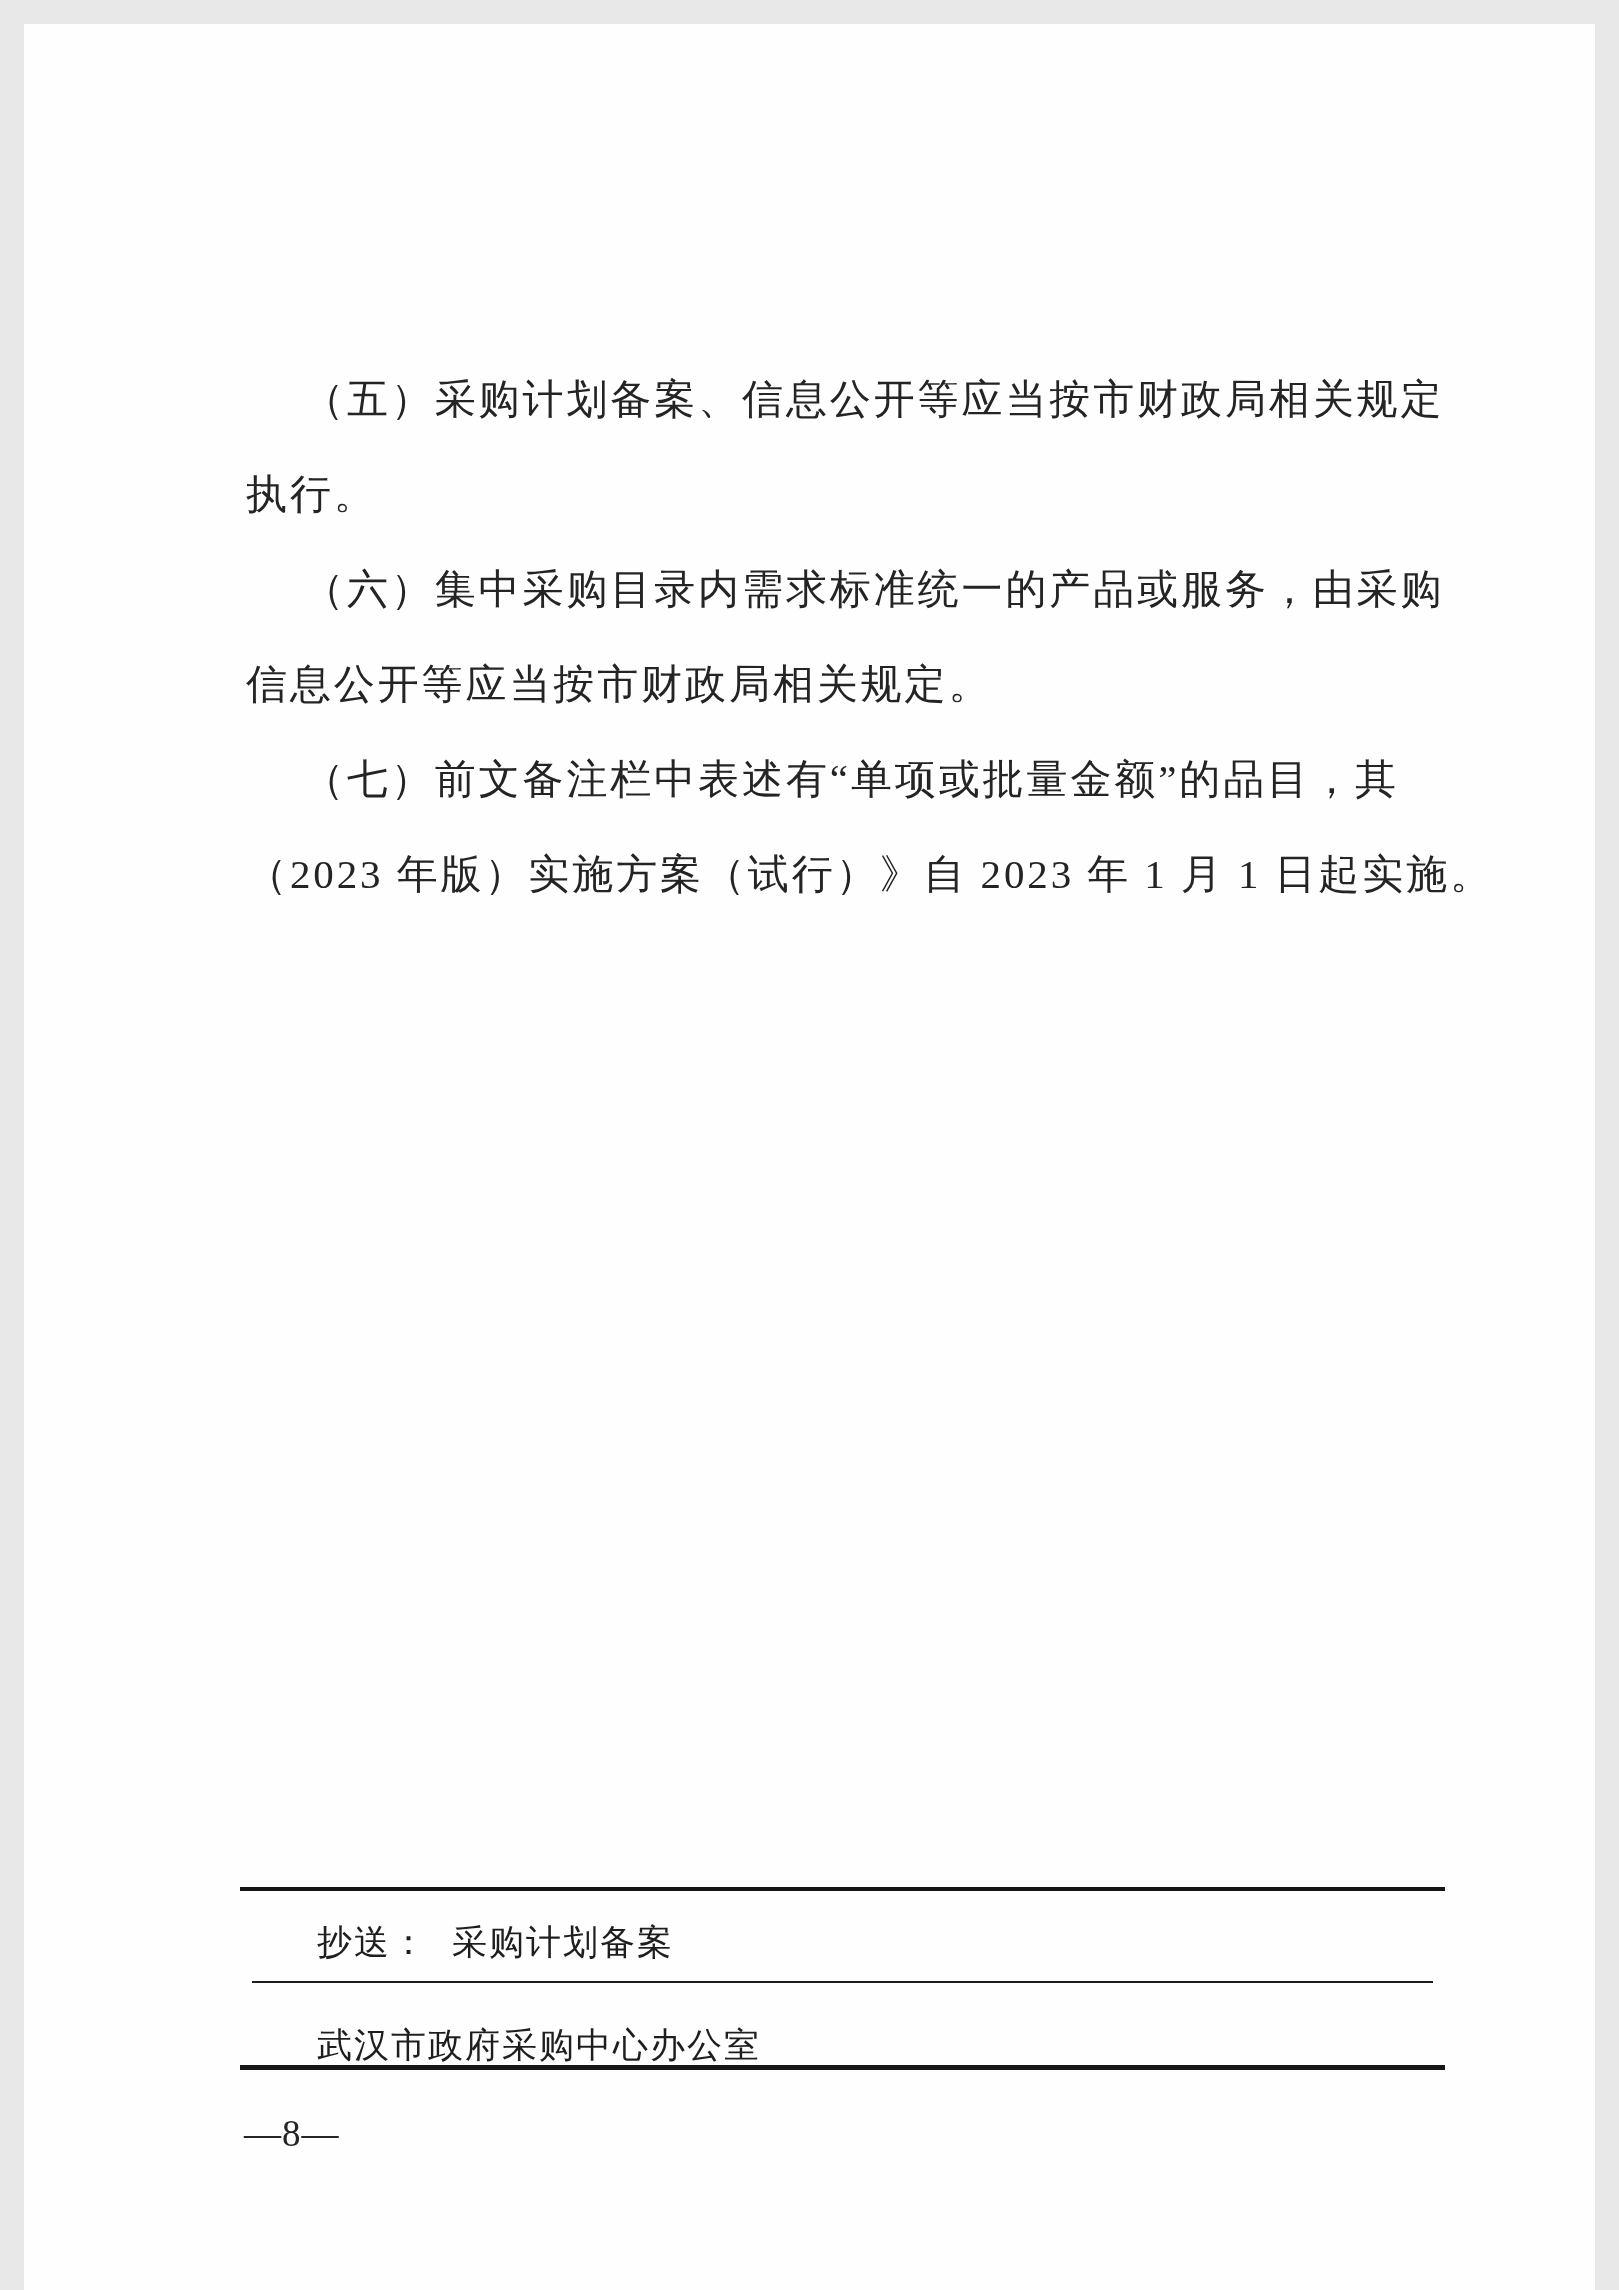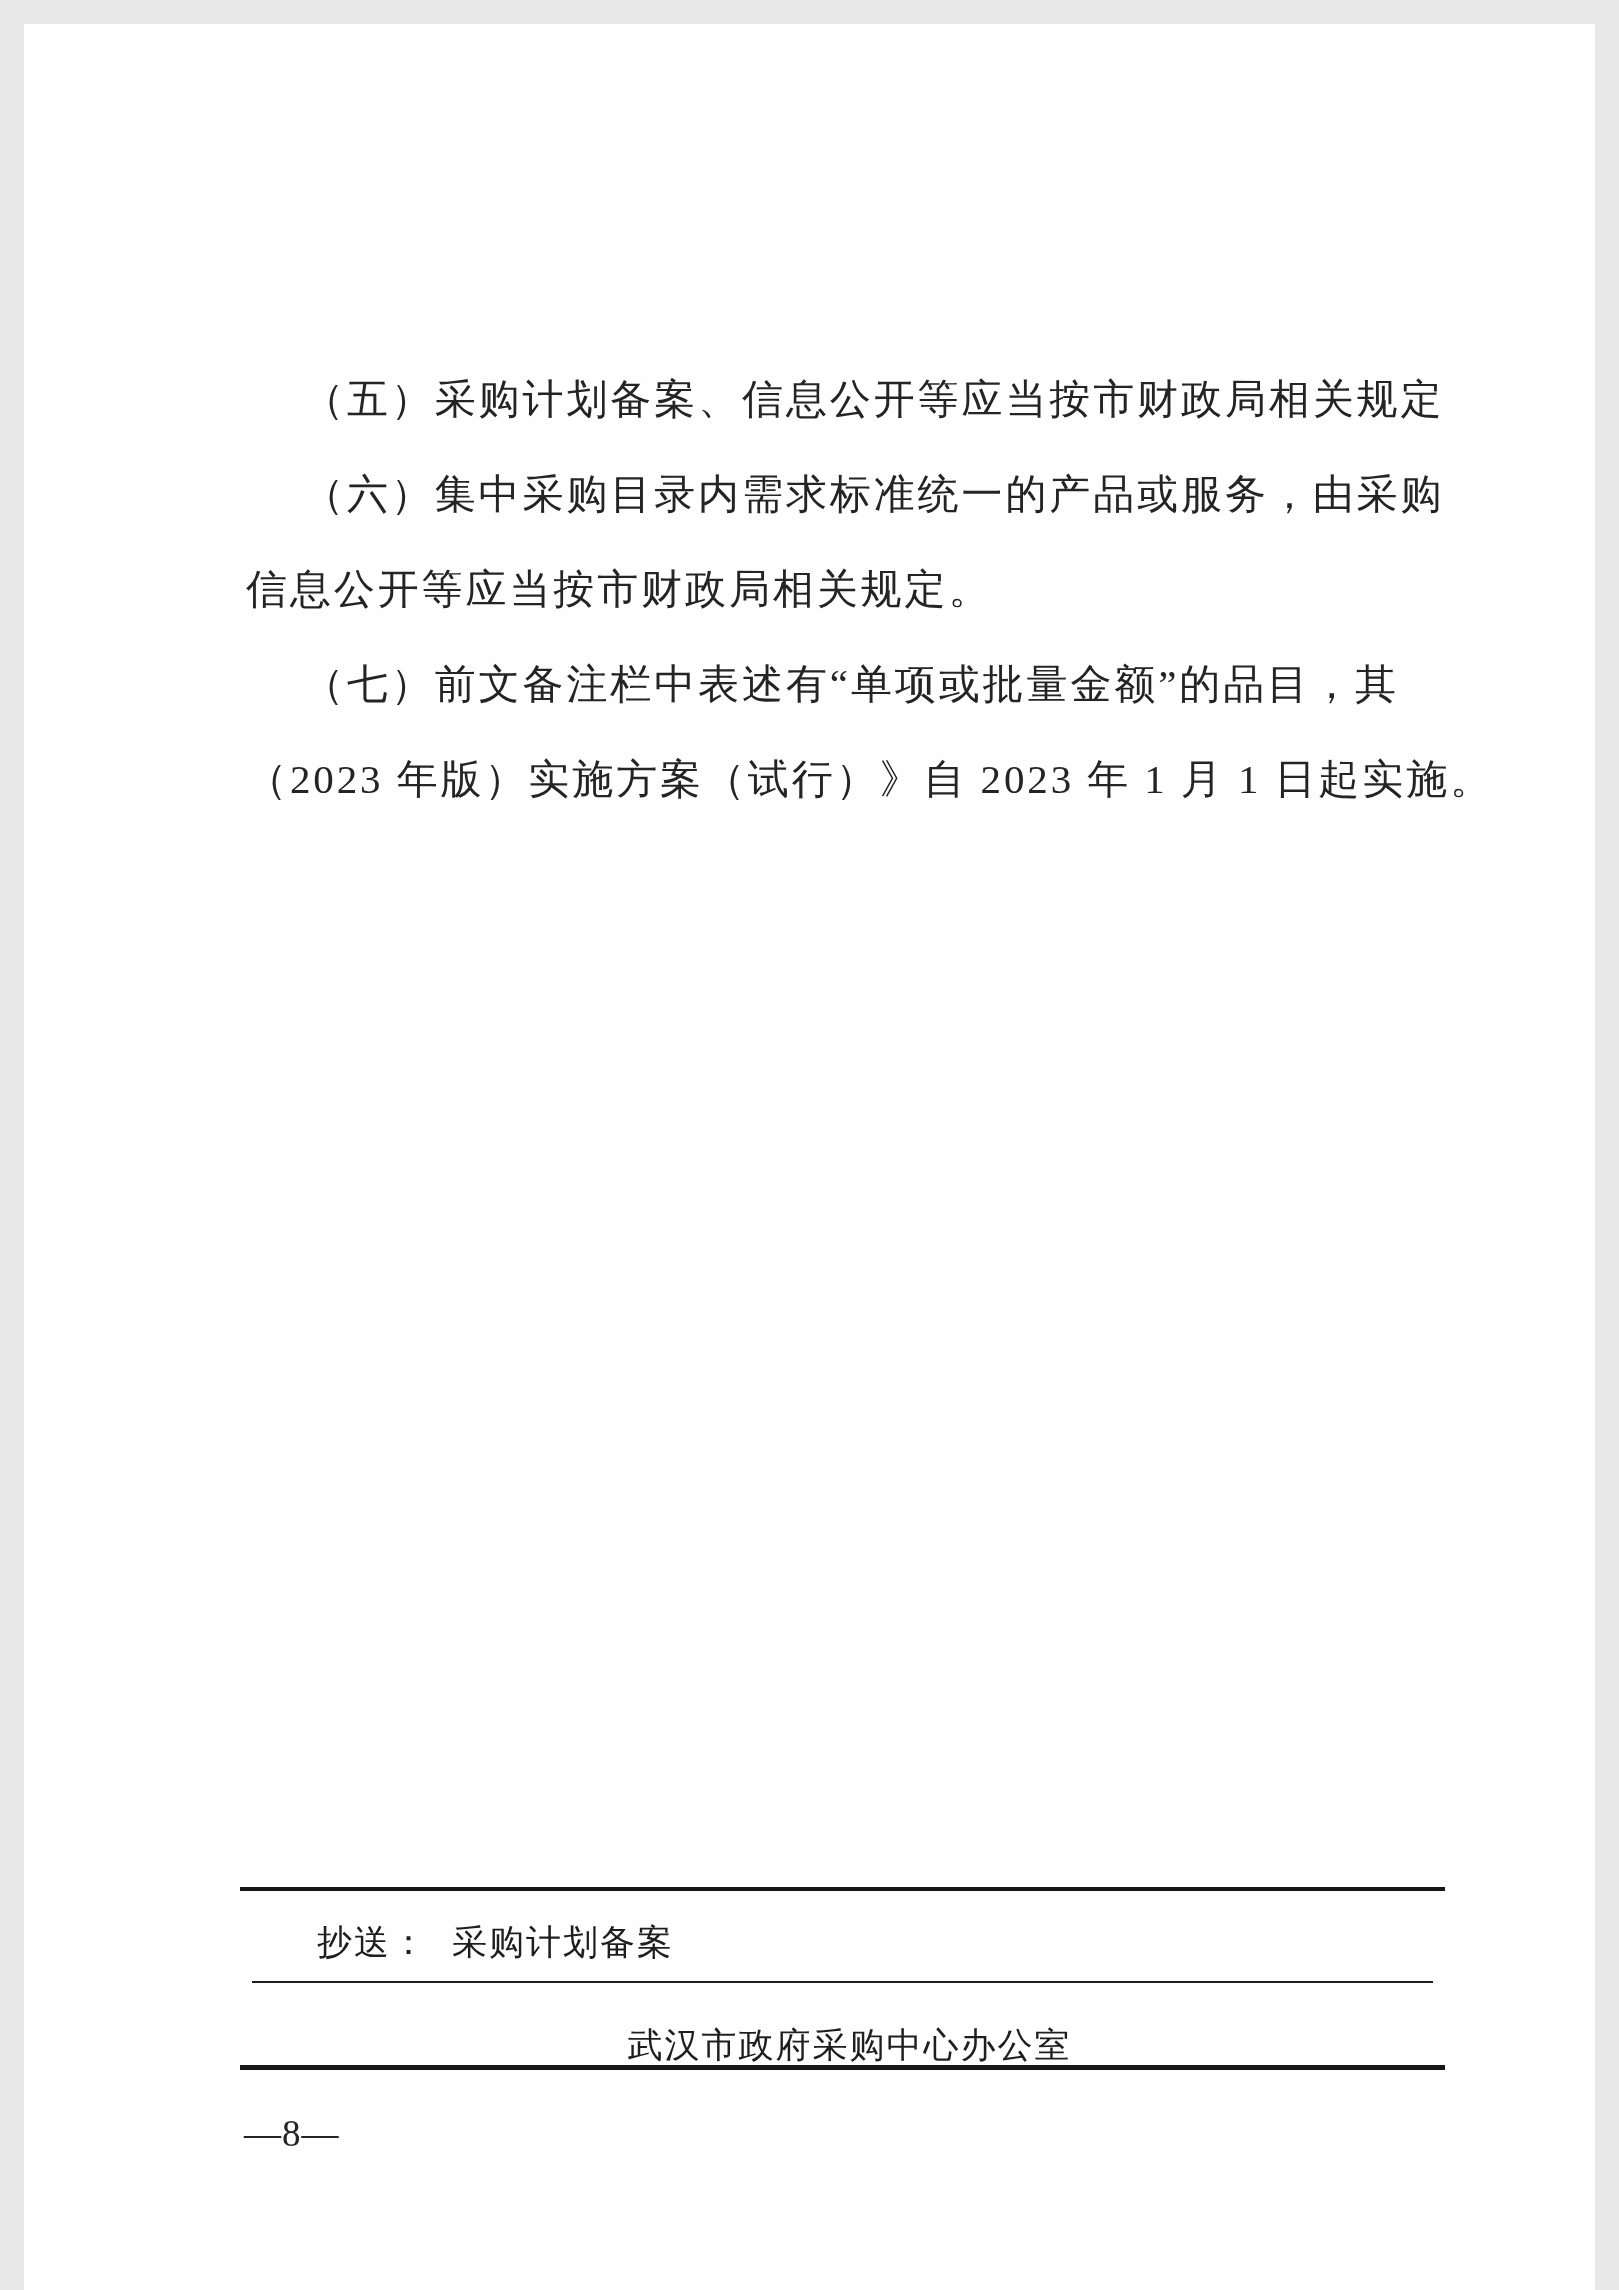--- a/index.html
+++ b/index.html
@@ -60,21 +60,21 @@
     height: 80px;
     line-height: 80px;
     padding-left: 53px;
     border-bottom: 2.9px solid #1c1c1c;
   }
 
   .issue-row {
     height: 58px;
     line-height: 78px;
     display: flex;
-    justify-content: center;
+    justify-content: flex-start;
     padding-left: 53px;
     padding-right: 39px;
   }
 
   
   .page-number {
     position: absolute;
     left: 208px;
     top: 2076px;
     font-size: 37px;
@@ -84,20 +84,21 @@
 </style>
 </head>
 <body>
 
 <div class="page">
 
   <main class="body-text">
 
     <section class="para">
       <div class="line indent">（五）采购计划备案、信息公开等应当按市财政局相关规定</div>
+      <div class="line">执行。</div>
     </section>
 
     <section class="para">
       <div class="line indent">（六）集中采购目录内需求标准统一的产品或服务，由采购</div>
       <div class="line">信息公开等应当按市财政局相关规定。</div>
     </section>
 
     <section class="para">
       <div class="line indent">（七）前文备注栏中表述有“单项或批量金额”的品目，其</div>
     </section>

